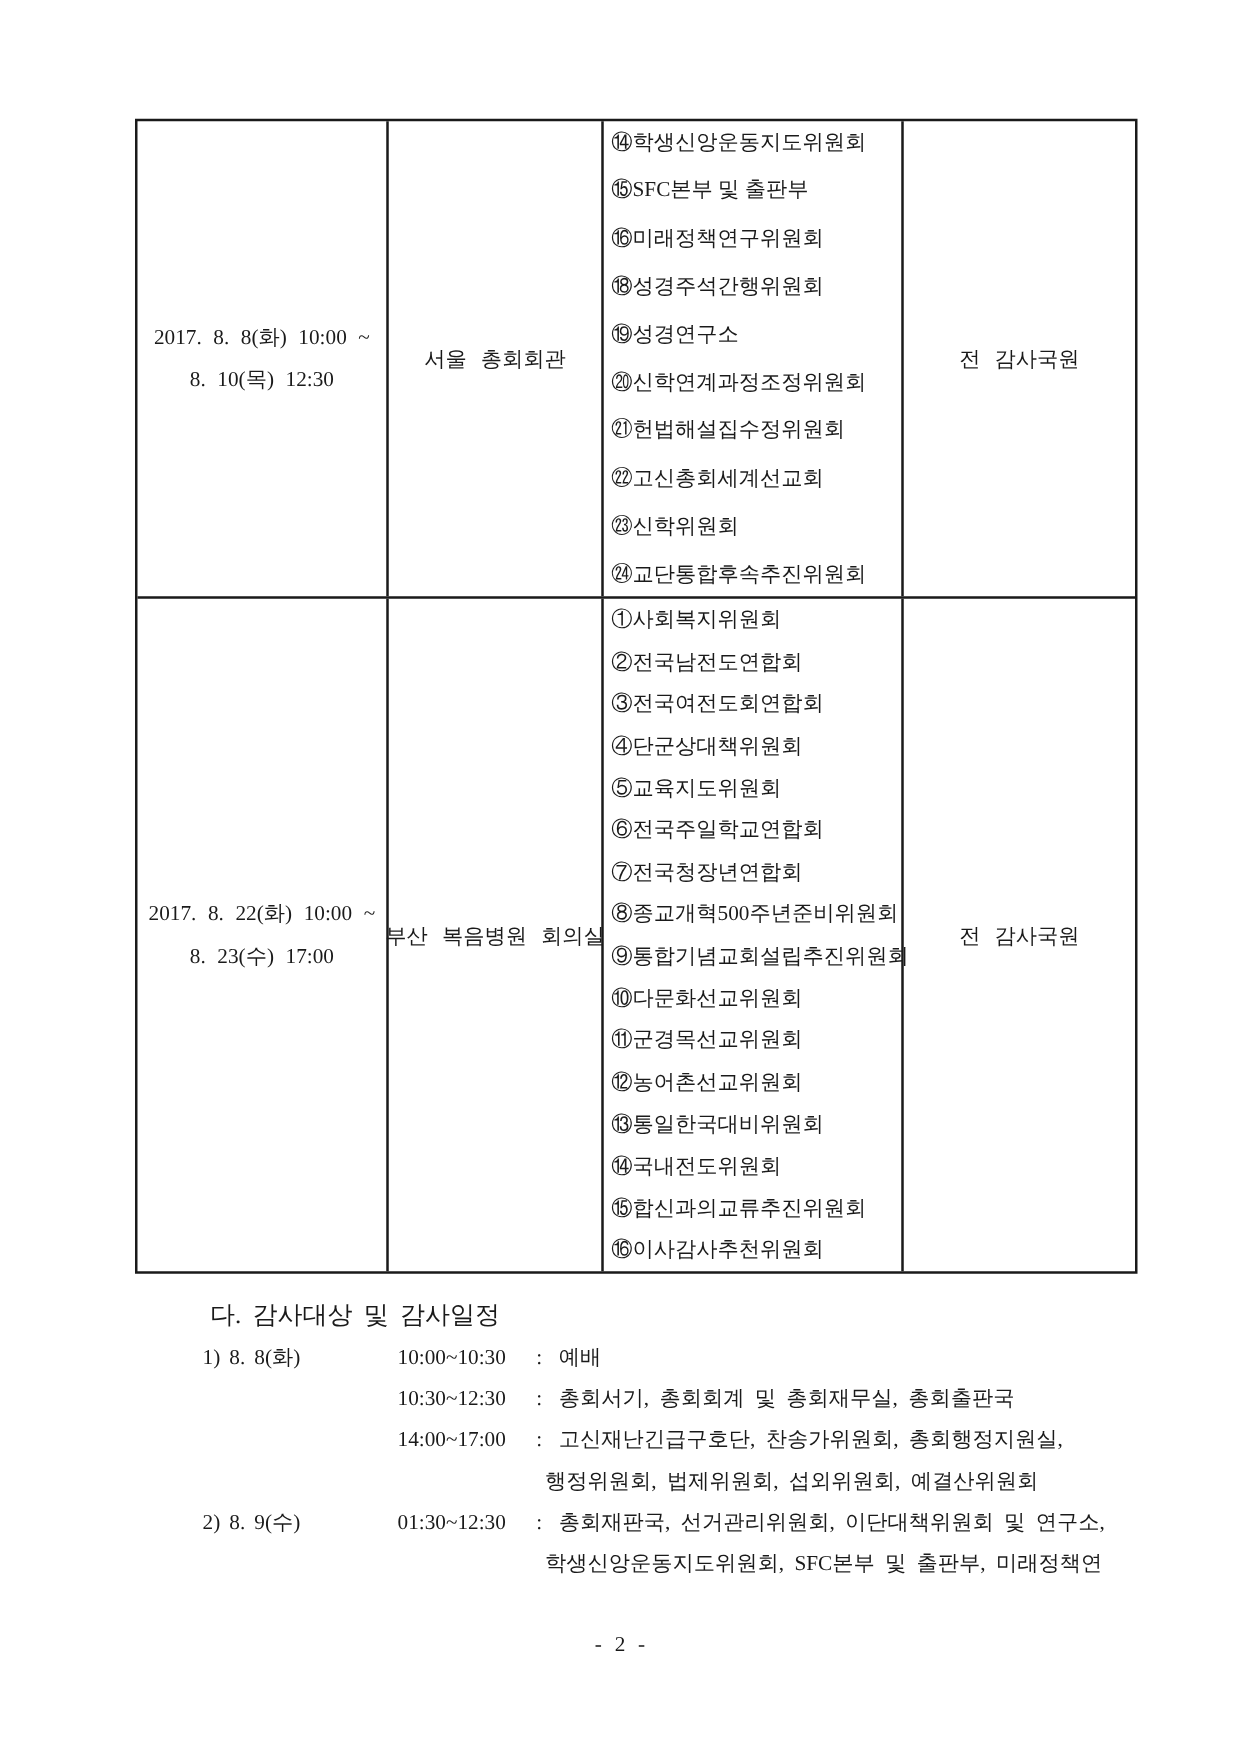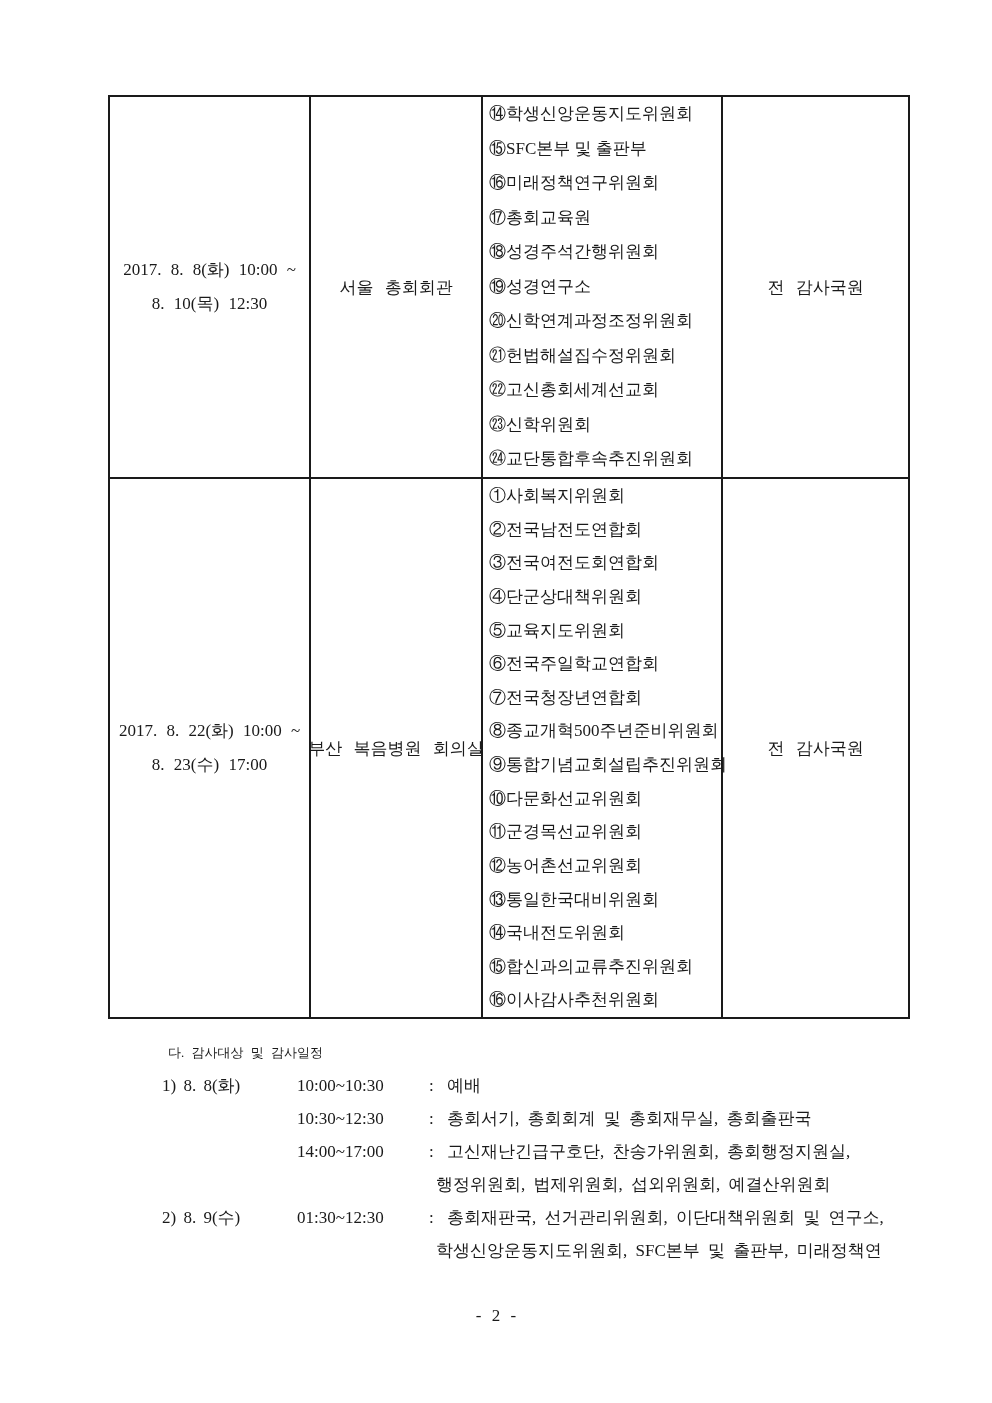--- a/index.html
+++ b/index.html
@@ -38,24 +38,24 @@
   .cell-auditor{
     flex:1;display:flex;align-items:center;justify-content:center;
     word-spacing:7px;white-space:nowrap;
   }
   .citem{white-space:nowrap;}
   .trow1 .citem{line-height:34.4px;}
   .trow2 .citem{line-height:33.5px;}
 
   
   .schedule{position:absolute;left:0;top:1036px;width:992px;font-size:17px;}
-  .sched-heading{margin:0 0 0 168px;line-height:33px;word-spacing:4px;font-weight:normal;font-size:13px;}
+  .sched-heading{margin:0 0 0 168px;line-height:33px;word-spacing:4px;font-weight:normal;font-size:20px;}
   .sline{position:relative;height:33px;line-height:33px;white-space:nowrap;}
   .slabel{position:absolute;left:162px;word-spacing:3px;}
-  .stime{position:absolute;left:297px;font-family:Liberation Serif, serif;}
+  .stime{position:absolute;left:318px;font-family:Liberation Serif, serif;}
   .ssep{position:absolute;left:429px;}
   .stext{position:absolute;left:447px;word-spacing:4px;}
   .sline.cont .stext{left:436px;}
 
   
   .page-number{
     position:absolute;top:1306px;left:0;width:100%;
     text-align:center;font-size:17px;word-spacing:6px;
   }
 </style>
@@ -68,21 +68,20 @@
       <div class="trow trow1">
     <div class="cell cell-date">
       <div>2017. 8. 8(화) 10:00 ~</div>
       <div>8. 10(목) 12:30</div>
     </div>
     <div class="cell cell-location">서울 총회회관</div>
     <div class="cell cell-committees">
           <div class="citem">⑭학생신앙운동지도위원회</div>
           <div class="citem">⑮SFC본부 및 출판부</div>
           <div class="citem">⑯미래정책연구위원회</div>
-          <div class="citem">⑰총회교육원</div>
           <div class="citem">⑱성경주석간행위원회</div>
           <div class="citem">⑲성경연구소</div>
           <div class="citem">⑳신학연계과정조정위원회</div>
           <div class="citem">㉑헌법해설집수정위원회</div>
           <div class="citem">㉒고신총회세계선교회</div>
           <div class="citem">㉓신학위원회</div>
           <div class="citem">㉔교단통합후속추진위원회</div>
         </div>
     <div class="cell cell-auditor">전 감사국원</div>
   </div>

